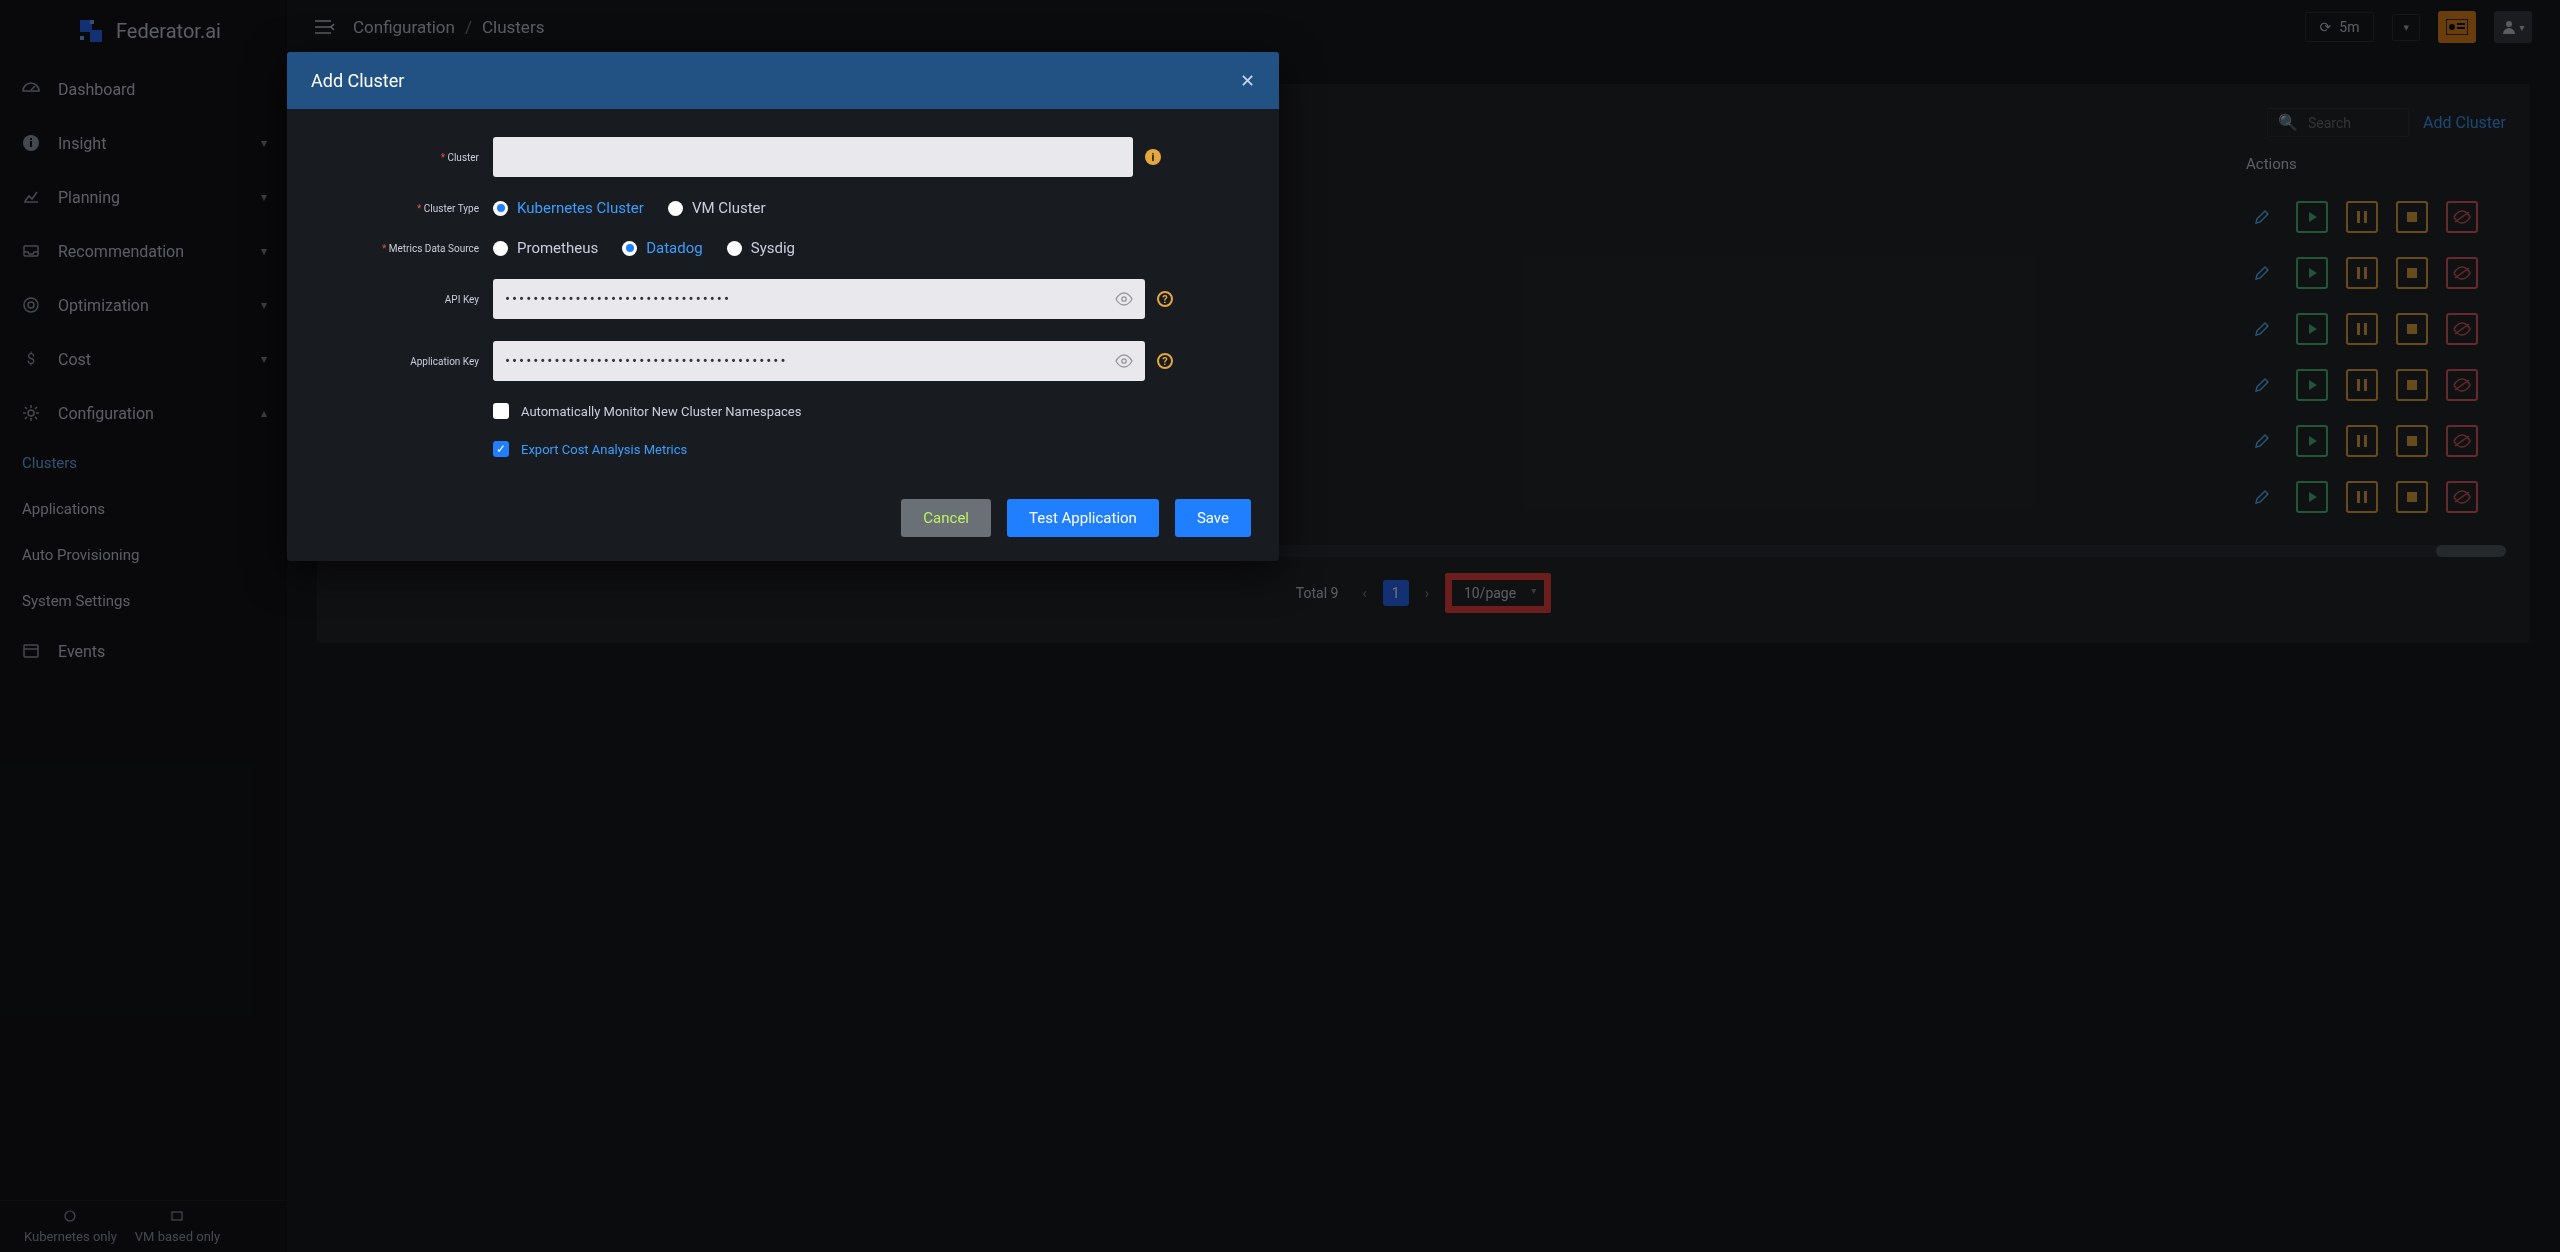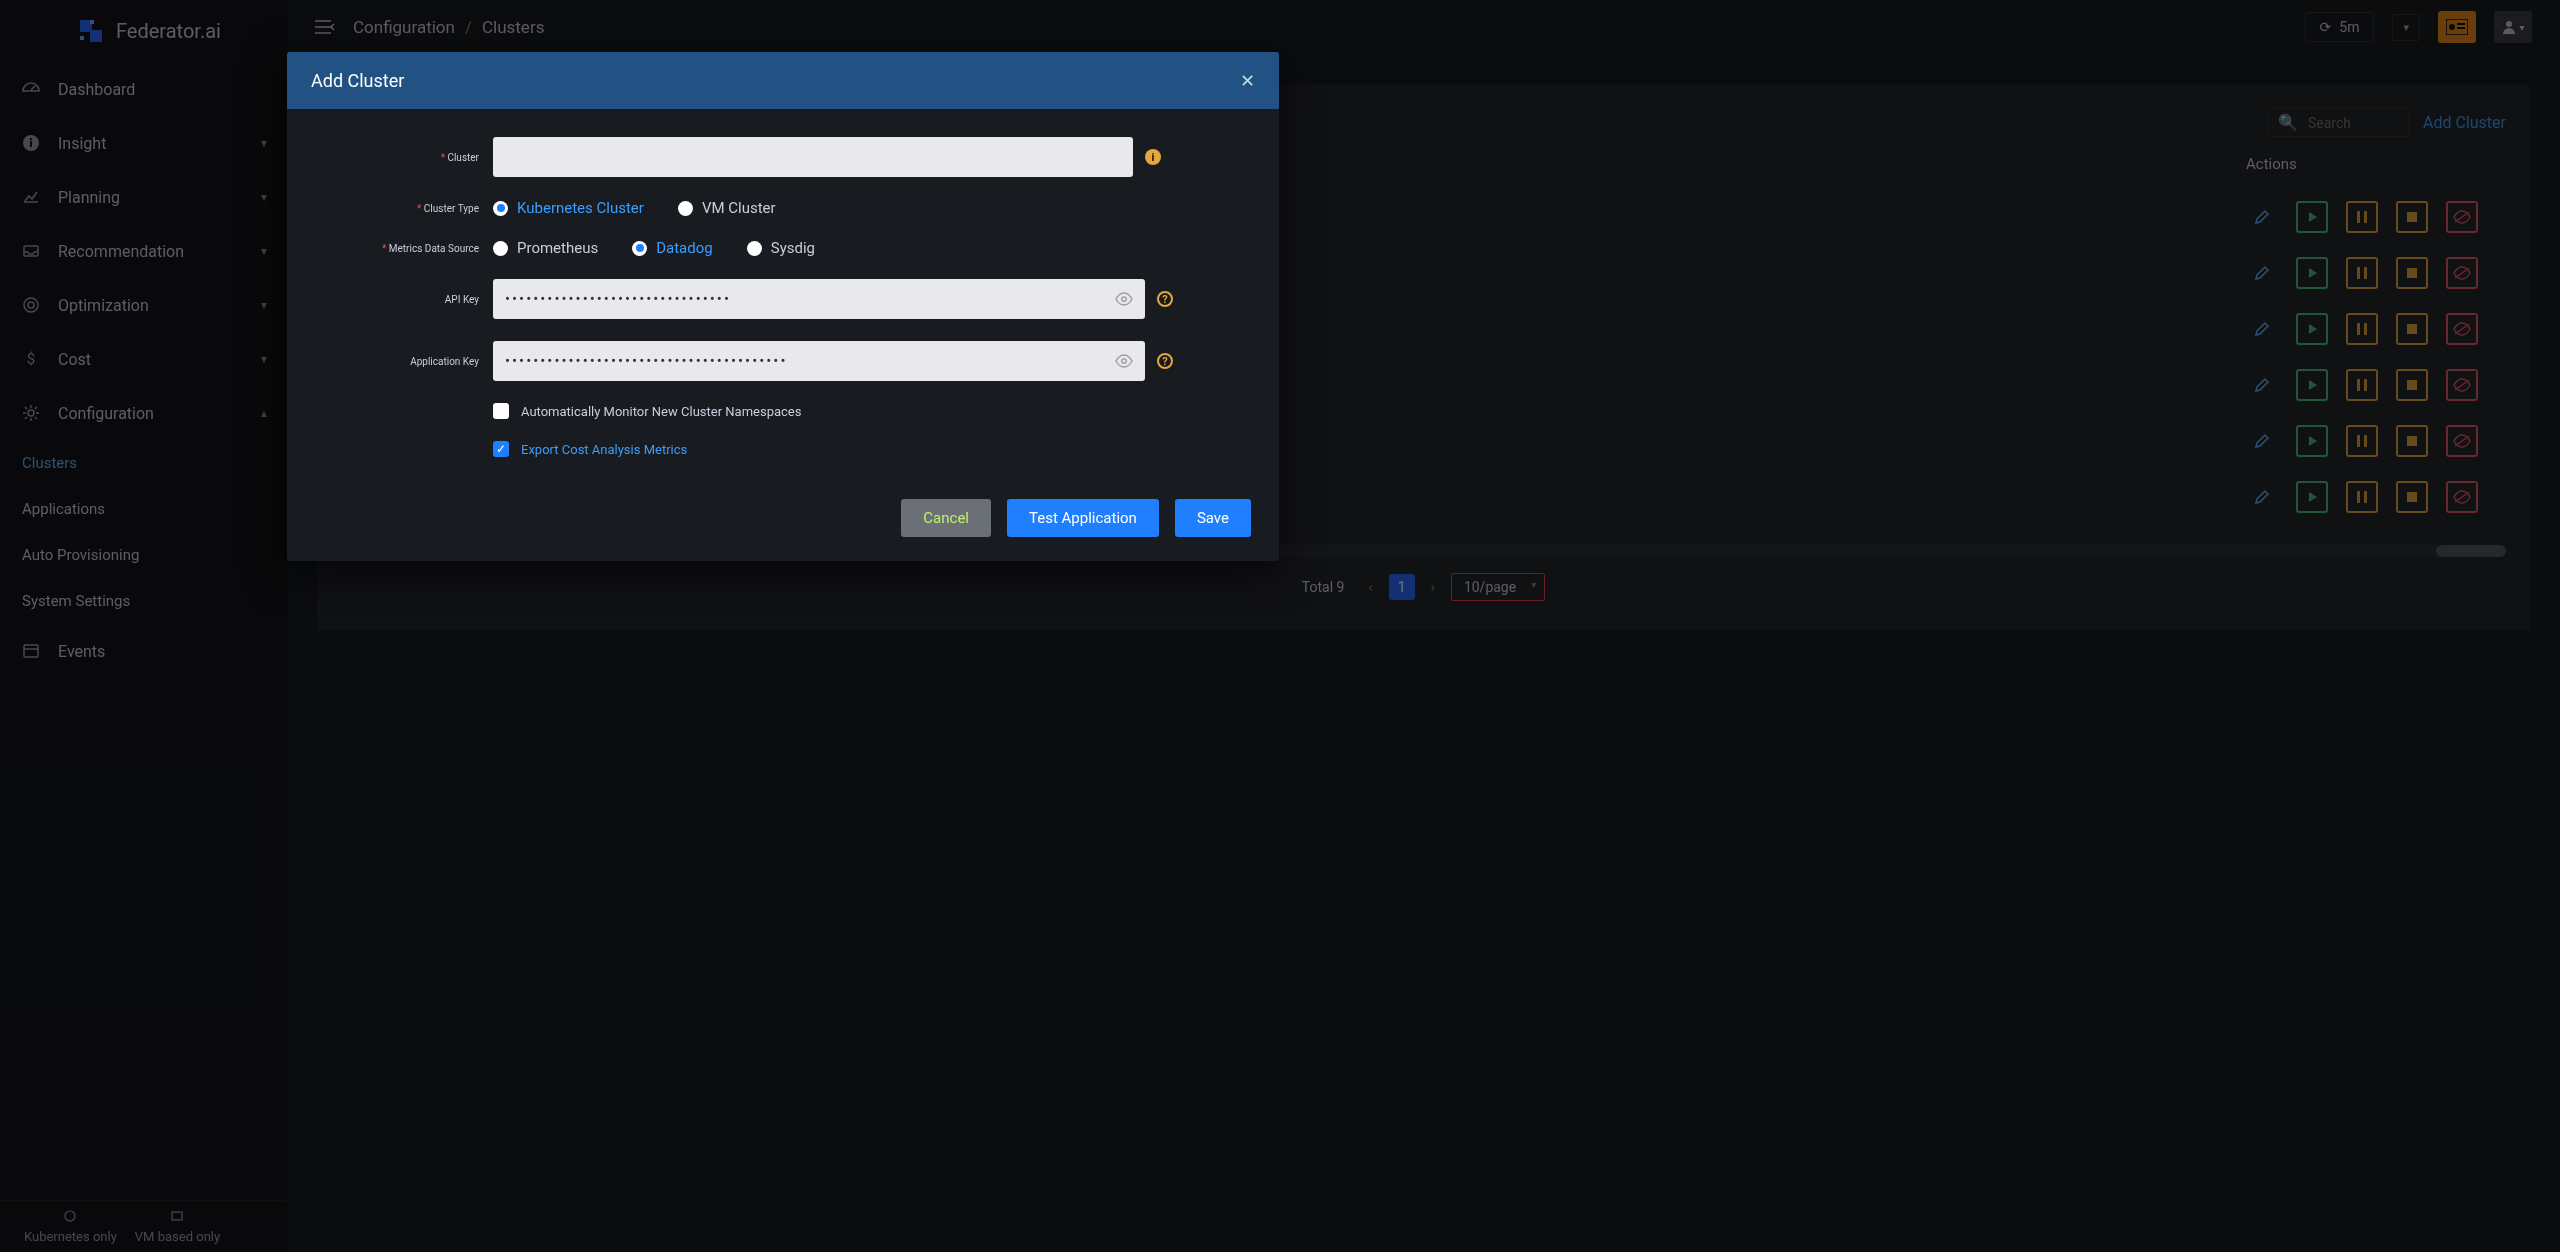--- a/index.html
+++ b/index.html
@@ -60,21 +60,21 @@
 .modal{position:absolute;left:287px;top:52px;width:992px;background:#181b1f;border-radius:3px;box-shadow:0 10px 40px rgba(0,0,0,0.7);overflow:hidden;}
 .modal-head{background:#225284;color:#fff;padding:18px 24px;display:flex;align-items:center;font-size:18px;}
 .modal-close{margin-left:auto;color:#c0d6ea;cursor:pointer;font-size:18px;}
 .modal-body{padding:28px 28px 8px 28px;}
 .form-row{display:flex;align-items:center;margin-bottom:22px;}
 .form-label{width:178px;text-align:right;padding-right:14px;font-size:10px;color:#ccccdc;}
 .req::before{content:"* ";color:#d9534f;}
 .text-input{flex:0 0 640px;height:40px;background:#e9e9ed;border:none;border-radius:3px;padding:0 12px;font-size:15px;color:#222;}
 .help-icon{width:16px;height:16px;border-radius:50%;border:2px solid #e5a63e;color:#e5a63e;font-size:11px;font-weight:bold;display:flex;align-items:center;justify-content:center;margin-left:12px;}
 .info-icon{width:16px;height:16px;border-radius:50%;background:#e5a63e;color:#111;font-size:11px;font-weight:bold;display:flex;align-items:center;justify-content:center;margin-left:12px;}
-.radio-row{display:flex;align-items:flex-start;gap:34px;}
+.radio-row{display:flex;align-items:flex-start;gap:24px;}
 .radio-opt{display:flex;align-items:center;gap:9px;cursor:pointer;}
 .radio{width:15px;height:15px;border-radius:50%;background:#fff;display:flex;align-items:center;justify-content:center;}
 .radio.sel{background:#fff;}
 .radio.sel::after{content:"";width:8px;height:8px;border-radius:50%;background:#1f7fff;}
 .radio-label{font-size:15px;color:#ccccdc;}
 .radio-label.sel{color:#3b9eff;}
 .pw-wrap{flex:0 0 652px;position:relative;display:flex;align-items:center;}
 .pw-wrap input{flex:1;height:40px;background:#e9e9ed;border:none;border-radius:3px;padding:0 40px 0 12px;font-size:15px;letter-spacing:2px;color:#333;}
 .eye-toggle{position:absolute;right:12px;top:50%;transform:translateY(-50%);color:#888;cursor:pointer;}
 .check-row{display:flex;align-items:center;gap:12px;margin-left:178px;margin-bottom:22px;}
@@ -429,21 +429,21 @@
                 </div>
               </div>
           </div>
         </div>
         <div class="hscroll"></div>
         <div class="pager">
           <span class="total">Total 9</span>
           <span class="arrow">‹</span>
           <span class="pg cur">1</span>
           <span class="arrow">›</span>
-          <div style="position:relative;border:1px solid #ef4444;border-radius:2px;padding:5px 28px 5px 12px;">
+          <div style="position:relative;border:7px solid #ef4444;border-radius:2px;padding:5px 28px 5px 12px;">
             <span>10/page</span>
             <span style="position:absolute;right:8px;top:5px;font-size:10px;color:#888;">▾</span>
           </div>
         </div>
       </div>
     </div>
   </div>
 
   <div class="overlay"></div>
   <div class="modal">

